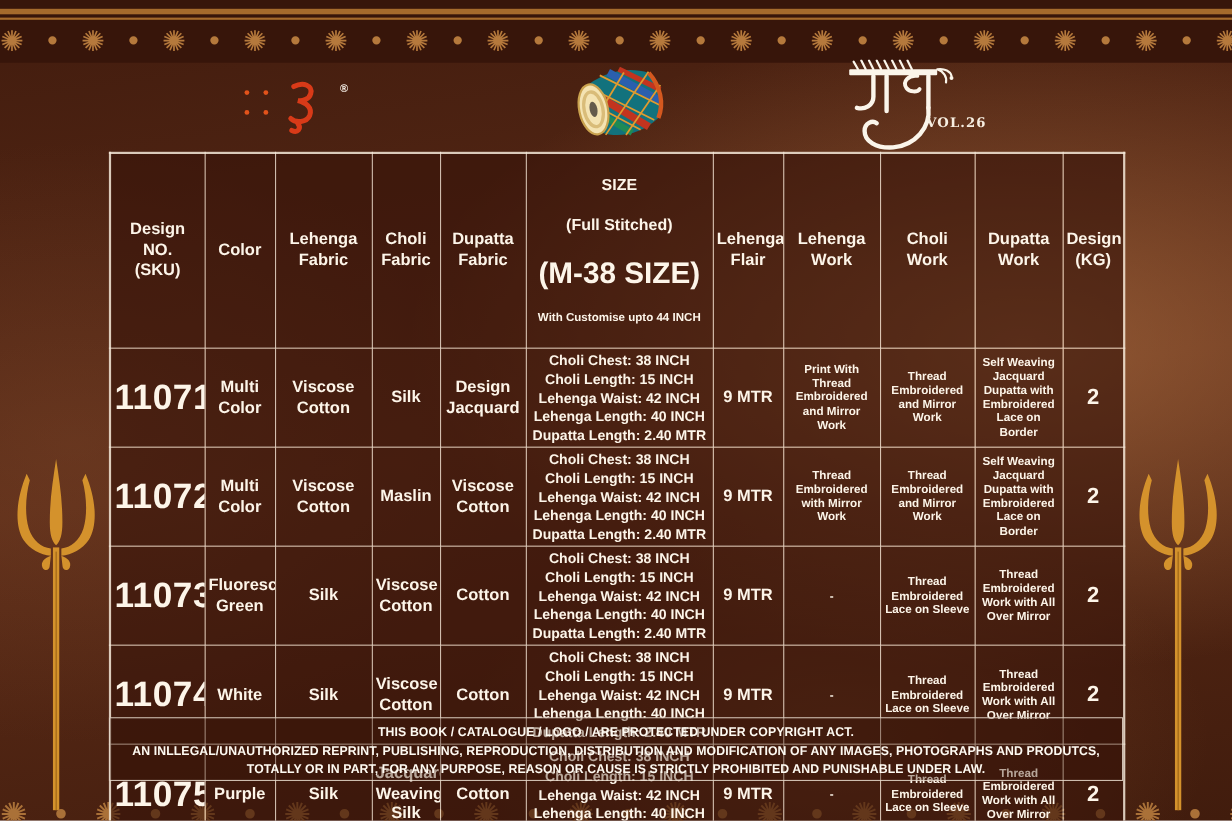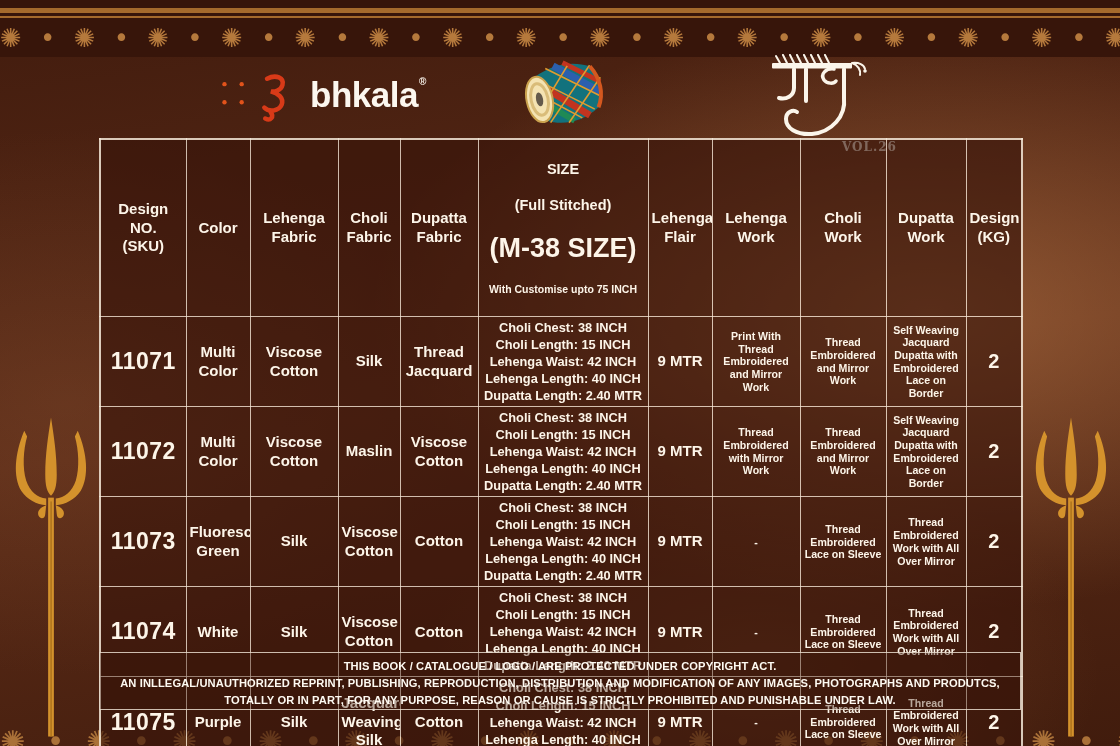--- a/index.html
+++ b/index.html
@@ -25,33 +25,33 @@
   .trident-left{left:8px;top:408px;}
   .trident-right{right:6px;top:406px;}
 
   
   .logo-left{position:absolute;left:208px;top:66px;display:flex;align-items:center;z-index:3;}
   .logo-latin{font-size:35px;font-weight:bold;color:#fcf7ef;letter-spacing:-.5px;margin-left:2px;}
   .logo-reg{font-size:10px;color:#fcf7ef;vertical-align:top;position:relative;top:-14px;left:1px;font-weight:bold;}
   .dholak-wrap{position:absolute;left:515px;top:58px;z-index:3;}
   .raas-wrap{position:absolute;left:766px;top:54px;width:140px;height:92px;z-index:3;}
   .vol-label{position:absolute;left:76px;top:50px;font-family:"DejaVu Serif",serif;font-weight:bold;
-    font-size:12px;letter-spacing:1px;color:#f7efe2;margin-top:36px;}
+    font-size:12px;letter-spacing:1px;color:#f7efe2;}
 
   
   .spec-table{position:absolute;left:99px;top:138px;z-index:3;border-collapse:collapse;table-layout:fixed;width:922px;}
   .spec-table th,.spec-table td{border:1px solid rgba(243,231,216,.78);background:rgba(55,20,9,.62);
     color:#fdf5e9;text-align:center;vertical-align:middle;padding:2px 3px;overflow:hidden;}
   .spec-table{border:2px solid rgba(243,231,216,.85);}
   .spec-table th{font-size:15px;font-weight:bold;white-space:pre-line;line-height:1.25;height:76px;margin-top:20px;}
   .spec-table td{height:82px;}
   .sz1,.sz2{display:block;font-size:14.5px;font-weight:bold;line-height:1.2;}
   .sz3{display:block;font-size:27px;font-weight:bold;line-height:1.15;}
   .sz4{display:block;font-size:10.5px;font-weight:bold;line-height:1.2;}
-  .c-sku{font-size:23px;font-weight:bold;letter-spacing:.5px;margin-left:12px;}
+  .c-sku{font-size:32px;font-weight:bold;letter-spacing:.5px;margin-left:12px;}
   .c-color,.c-fab,.c-flair{font-size:15px;font-weight:bold;line-height:1.25;}
   .c-size{font-size:12.8px;font-weight:bold;line-height:1.33;white-space:pre-line;}
   .c-work{font-size:10.6px;font-weight:bold;line-height:1.2;}
   .c-weight{font-size:20px;font-weight:bold;}
 
   
   .copyright-box{position:absolute;left:99px;top:652px;width:920px;height:56px;z-index:3;
     border:1px solid rgba(243,231,216,.8);background:rgba(55,20,9,.35);
     display:flex;flex-direction:column;justify-content:flex-end;}
   .copyright-box p{margin:0;text-align:center;color:#fefaf2;font-size:11.5px;font-weight:bold;
@@ -114,21 +114,20 @@
         <circle cx="13" cy="20" r="2.4"></circle>
           <circle cx="32" cy="20" r="2.4"></circle>
         <circle cx="13" cy="40" r="2.4"></circle>
           <circle cx="32" cy="40" r="2.4"></circle>
       </g>
       <g stroke="#d83a18" stroke-width="5" stroke-linecap="round" fill="none">
         <path d="M60,14 C70,9 79,13 77,21 C75.5,27 68,29 64,28 C72,30 79,35 76,43 C73,50 62,51 57,46"></path>
         <path d="M64,51 C68,56 64,61 58,58"></path>
       </g>
     </svg>
-    <span class="logo-latin">bhkala</span>
     <span class="logo-reg">®</span>
   </div>
 
   <div class="dholak-wrap">
     <svg width="100" height="72" viewBox="0 0 100 70">
       <g transform="rotate(-12 50 35)">
         <path d="M24,12 C44,3 64,4 80,13 C88,27 88,43 80,55 C62,66 42,66 26,57 C16,42 16,26 24,12 Z" fill="#12727d"></path>
         <path d="M44,5 L85,40" stroke="#2b5fae" stroke-width="7"></path>
         <path d="M26,20 L70,61" stroke="#c2341f" stroke-width="7"></path>
         <path d="M54,4 L87,30" stroke="#c2341f" stroke-width="5"></path>
@@ -189,41 +188,41 @@
         <th>Lehenga
 Fabric</th>
         <th>Choli
 Fabric</th>
         <th>Dupatta
 Fabric</th>
         <th>
           <span class="sz1">SIZE</span>
           <span class="sz2">(Full Stitched)</span>
           <span class="sz3">(M-38 SIZE)</span>
-          <span class="sz4">With Customise upto 75 INCH</span>
+          <span class="sz4">With Customise upto 44 INCH</span>
         </th>
         <th>Lehenga
 Flair</th>
         <th>Lehenga
 Work</th>
         <th>Choli
 Work</th>
         <th>Dupatta
 Work</th>
         <th>Design
 (KG)</th>
       </tr>
     </thead>
     <tbody>
     <tr>
       <td class="c-sku">11071</td>
       <td class="c-color">Multi Color</td>
       <td class="c-fab">Viscose Cotton</td>
       <td class="c-fab">Silk</td>
-      <td class="c-fab">Thread Jacquard</td>
+      <td class="c-fab">Design Jacquard</td>
       <td class="c-size">Choli Chest: 38 INCH
 Choli Length: 15 INCH
 Lehenga Waist: 42 INCH
 Lehenga Length: 40 INCH
 Dupatta Length: 2.40 MTR</td>
       <td class="c-flair">9 MTR</td>
       <td class="c-work">Print With Thread Embroidered and Mirror Work</td>
       <td class="c-work">Thread Embroidered and Mirror Work</td>
       <td class="c-work">Self Weaving Jacquard Dupatta with Embroidered Lace on Border</td>
       <td class="c-weight">2</td>

